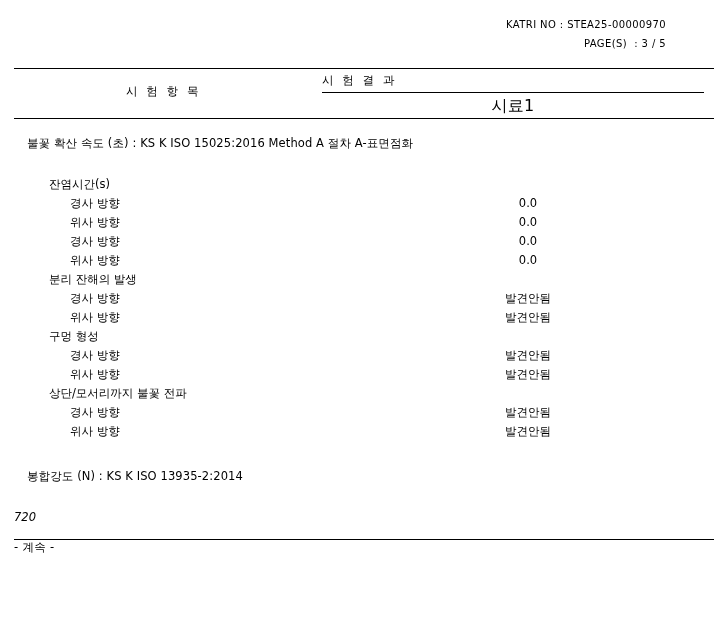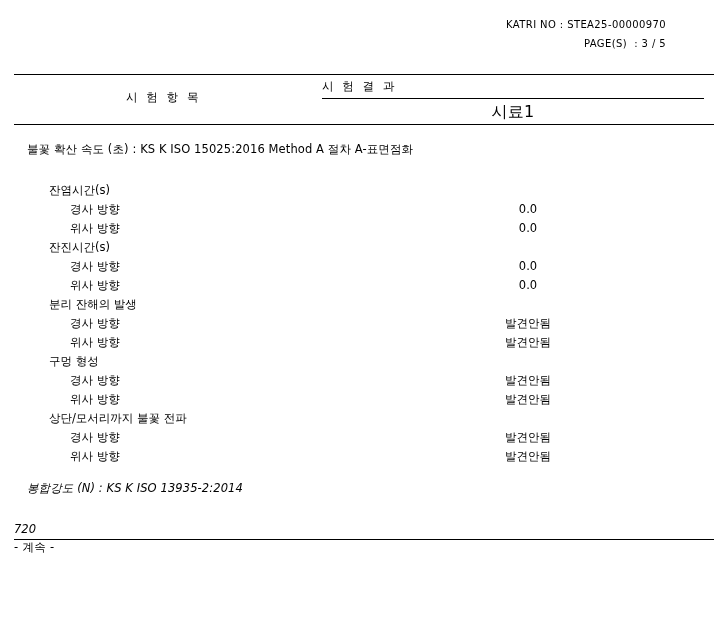--- a/index.html
+++ b/index.html
@@ -29,21 +29,21 @@
     padding-right: 48px;
     font-size: 10px;
     line-height: 19px;
     letter-spacing: 0.4px;
   }
   .meta div {
     white-space: pre;
   }
   
   .thead {
-    margin-top: 21px;
+    margin-top: 15px;
     border-top: 1.6px solid #000;
     border-bottom: 1.6px solid #000;
     height: 49px;
     position: relative;
     text-decoration: underline;
   }
   .th-left {
     position: absolute;
     left: 112px;
     top: 15px;
@@ -98,21 +98,21 @@
     position: absolute;
     left: 308px;
     width: 412px;
     text-align: center;
     font-size: 11.5px;
     white-space: pre;
   }
   .indent1 { padding-left: 35px; }
   .indent2 { padding-left: 56px; }
   .gap-before { margin-top: 24px; }
-  .section-gap { margin-top: 15px; font-style: italic; }
+  .section-gap { margin-top: 28px; }
   .value-only {
     position: relative;
     height: 19px;
     line-height: 19px;
     font-style: italic;
   }
   
   .footrule {
     position: absolute;
     left: 14px;
@@ -158,24 +158,20 @@
     <div class="row">
       <span class="label indent2">경사 방향</span>
       <span class="value">0.0</span>
     </div>
     <div class="row">
       <span class="label indent2">위사 방향</span>
       <span class="value">0.0</span>
     </div>
 
     <div class="row">
-      <span class="label indent1">잔진시간(s)</span>
-      <span class="value"></span>
-    </div>
-    <div class="row">
       <span class="label indent2">경사 방향</span>
       <span class="value">0.0</span>
     </div>
     <div class="row">
       <span class="label indent2">위사 방향</span>
       <span class="value">0.0</span>
     </div>
 
     <div class="row">
       <span class="label indent1">분리 잔해의 발생</span>

